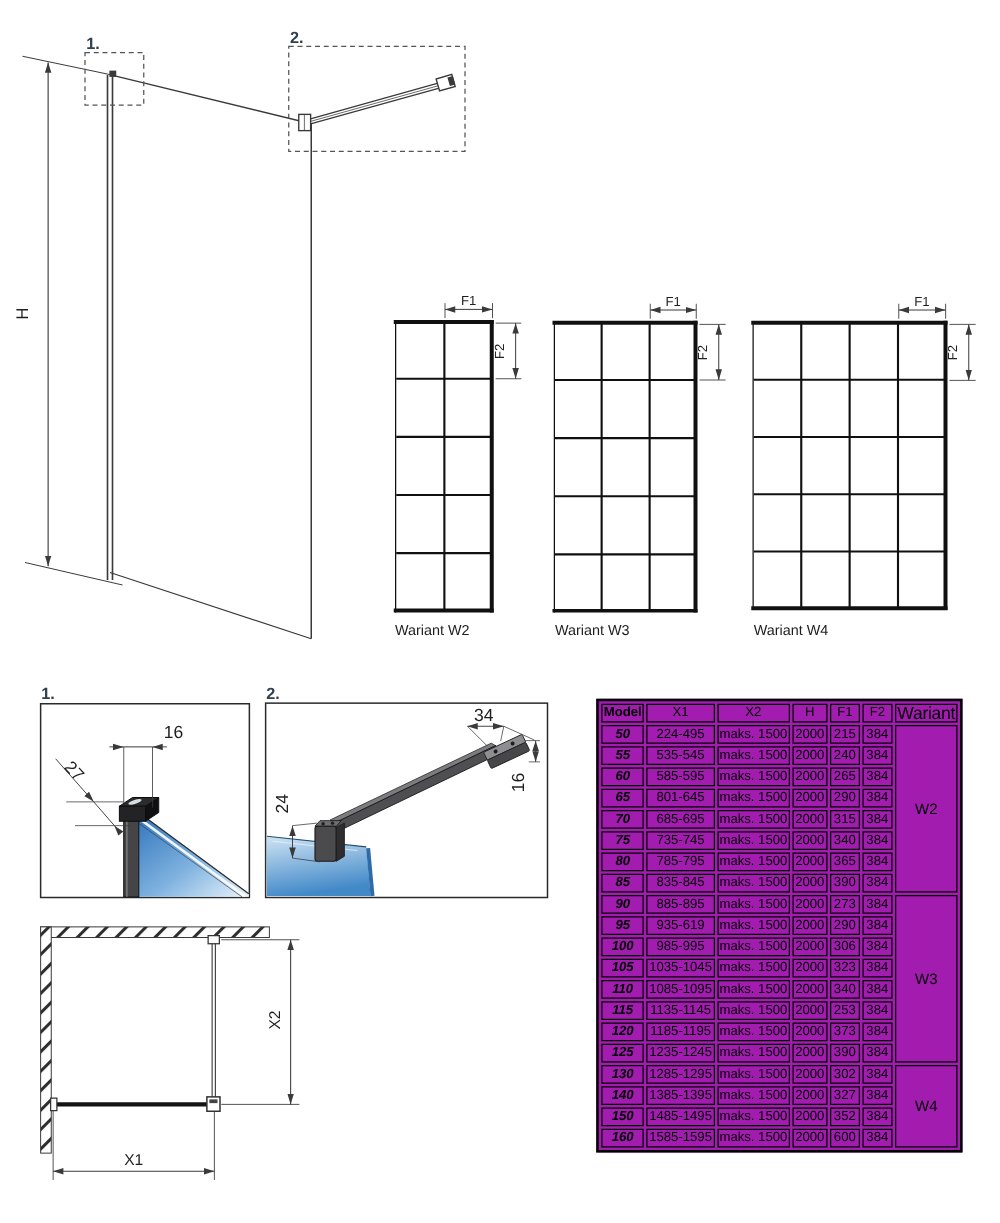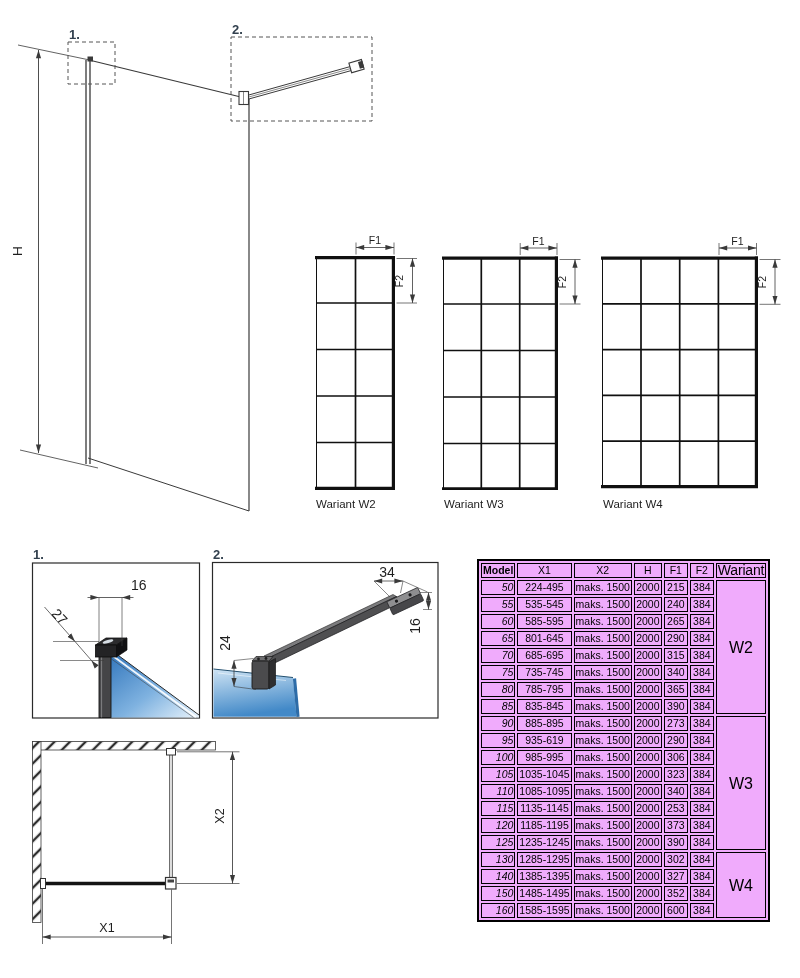--- a/index.html
+++ b/index.html
@@ -6,28 +6,28 @@
   body{font-family:"Liberation Sans","DejaVu Sans",sans-serif;}
   #page{position:relative;width:800px;height:978px;background:#fff;overflow:hidden;}
   svg{position:absolute;left:0;top:0;}
   svg text{fill:#1e1e1e;font-family:"Liberation Sans","DejaVu Sans",sans-serif;}
   .ref-label{fill:#32404e;font-weight:bold;}
   .dim{font-size:14px;}
   .dimS{font-size:10.5px;}
   .dimM{font-size:12.5px;}
   .variant-caption{font-size:11.5px;fill:#1d1d1d;}
   .table-wrap{position:absolute;left:477px;top:559px;}
-  table.spec{border-collapse:separate;border-spacing:2px;border:2px solid #000;background:#f0abfc;}
+  table.spec{border-collapse:separate;border-spacing:2px;border:2px solid #000;background:#a21caf;}
   table.spec th, table.spec td{
     border:1px solid #000;font-size:10.5px;line-height:13px;height:13px;
     padding:0 1px;text-align:center;vertical-align:middle;color:#000;font-weight:normal;white-space:nowrap;}
   table.spec th.model-h{font-weight:bold;}
   table.spec th.wariant-h{font-size:14px;letter-spacing:-0.2px;}
-  table.spec td.model{font-weight:normal;font-style:italic;text-align:right;}
-  table.spec td.group{font-size:16px;margin-left:44px;}
+  table.spec td.model{font-weight:bold;font-style:italic;}
+  table.spec td.group{font-size:12px;margin-left:44px;}
   .c-model{width:34px}.c-x1{width:54px}.c-x2{width:56px}.c-h{width:28px}.c-f1{width:24px}.c-f2{width:24px}.c-w{width:40px}
 </style>
 </head>
 <body>
 
 <div id="page">
 
 <svg width="800" height="978" viewBox="0 0 800 978">
   <defs>
     <marker id="aE" markerWidth="10" markerHeight="8" refX="8.6" refY="3" orient="auto" markerUnits="userSpaceOnUse">

